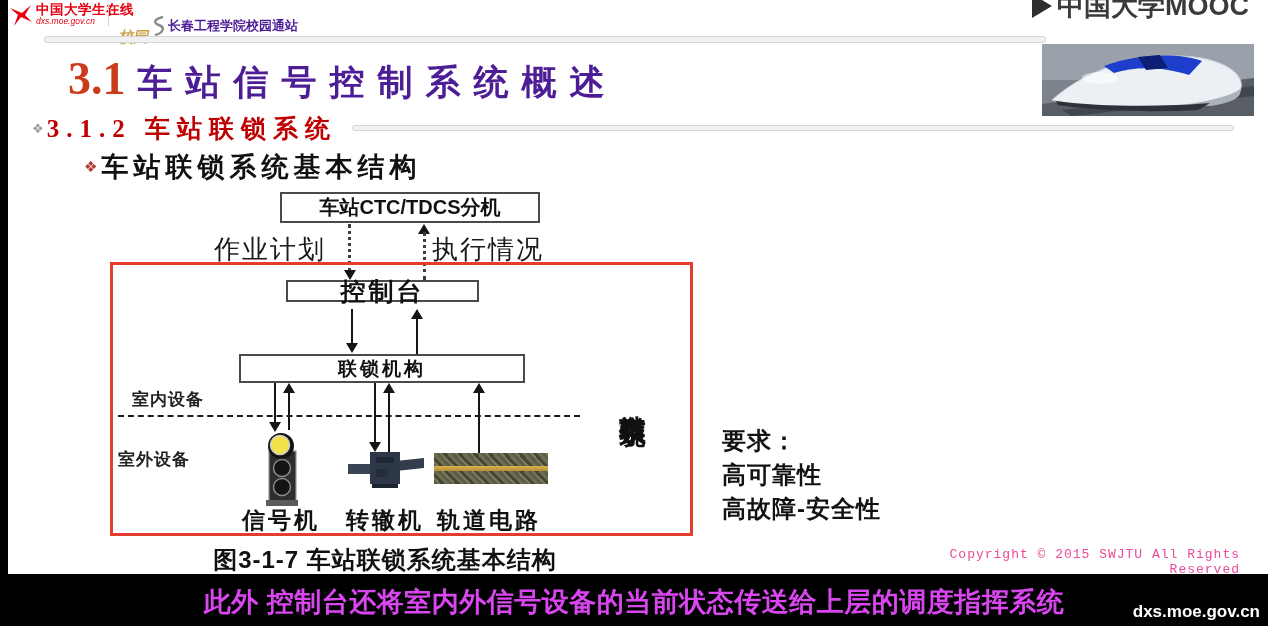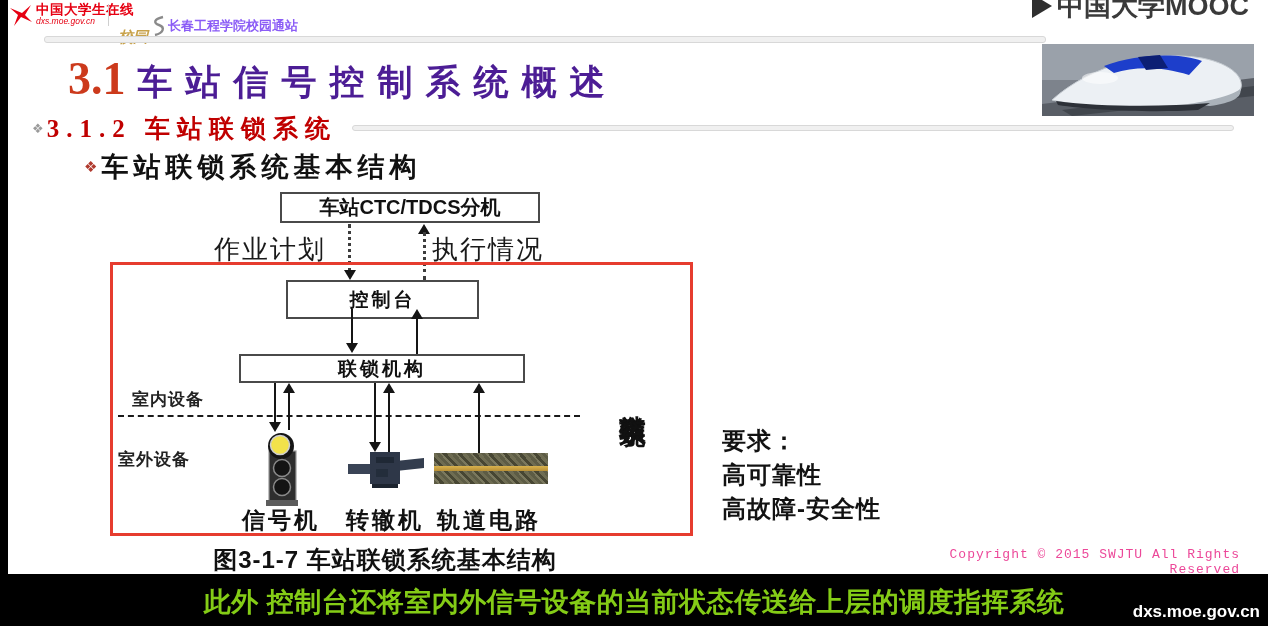--- a/index.html
+++ b/index.html
@@ -3,21 +3,21 @@
 <meta charset="utf-8">
 <style>
   html,body{margin:0;padding:0;background:#222;}
   #frame{position:relative;width:1268px;height:626px;background:#ffffff;overflow:hidden;
          font-family:"Liberation Sans",sans-serif;}
   .abs{position:absolute;}
   
   .brand-name{color:#e60012;font-weight:700;font-size:13.5px;letter-spacing:.5px;line-height:14px;}
   .brand-url{color:#e60012;font-size:8.5px;font-style:italic;line-height:9px;}
   .campus-mark{color:#c8a24a;font-weight:700;font-size:15px;font-style:italic;margin-top:24px;}
-  .campus-site{color:#8b5cf6;font-size:13px;font-weight:600;}
+  .campus-site{color:#4c1d95;font-size:13px;font-weight:600;}
   .vdiv{width:1px;height:22px;background:#cfcfcf;}
   
   .title-num{font-family:"Liberation Serif",serif;font-weight:700;font-size:46px;color:#cc3a1c;}
   .title-cjk{font-family:"Liberation Serif",serif;font-weight:700;font-size:35px;color:#4c1d95;letter-spacing:13px;margin-left:12px;}
   .sec-bullet{color:#9a9a9a;font-size:13px;}
   .sec-title{font-family:"Liberation Serif",serif;color:#c00000;font-weight:600;font-size:25px;letter-spacing:7px;}
   .sub-bullet{color:#b03a2e;font-size:15px;}
   .sub-title{font-family:"Liberation Serif",serif;color:#111;font-weight:600;font-size:27px;letter-spacing:5px;}
   
   .dbox{box-sizing:border-box;border:2px solid #4a4a4a;background:#fff;display:flex;align-items:center;justify-content:center;
@@ -29,21 +29,21 @@
   .flow-label{font-size:26px;color:#1a1a1a;font-weight:500;letter-spacing:2px;}
   .room-label{font-family:"Liberation Serif",serif;font-size:17px;font-weight:600;color:#222;letter-spacing:1px;}
   .dev-label{font-size:23px;font-weight:700;color:#111;letter-spacing:3px;text-align:center;}
   .rule{background:#f0f0f0;border:1px solid #d8d8d8;border-radius:3px;}
   .req{font-size:24px;font-weight:600;color:#121212;line-height:34px;letter-spacing:1px;}
   .caption{font-size:24px;font-weight:700;color:#111;letter-spacing:1px;text-align:center;}
   .copyright{font-family:Liberation Mono, monospace;font-size:13px;color:#ec4899;letter-spacing:1px;}
   .side-label{writing-mode:vertical-rl;font-size:26px;font-weight:700;color:#111;letter-spacing:1px;}
   
   #subbar{position:absolute;left:0;top:574px;width:1268px;height:52px;background:#000;}
-  .subtitle{color:#84cc16;font-weight:700;font-size:27px;text-align:center;width:100%;position:absolute;top:10px;letter-spacing:.5px;}
+  .subtitle{color:#d946ef;font-weight:700;font-size:27px;text-align:center;width:100%;position:absolute;top:10px;letter-spacing:.5px;}
   .watermark{color:#fff;font-weight:700;font-size:17px;position:absolute;right:8px;bottom:4px;}
   
   .mooc-text{font-size:27px;font-weight:700;color:#3a3a3a;letter-spacing:0px;white-space:nowrap;}
   .play-tri{width:0;height:0;border-top:12px solid transparent;border-bottom:12px solid transparent;border-left:20px solid #2f2f2f;}
 </style>
 </head>
 <body>
 
 <div id="frame">
 
@@ -121,21 +121,21 @@
   <div class="abs ah-down" style="left:344px;top:270px;"></div>
 
   <div class="abs ah-up" style="left:418px;top:224px;"></div>
   <div class="abs vline-dot" style="left:423px;top:232px;height:48px;"></div>
 
   <div class="abs flow-label" style="left:214px;top:232px;">作业计划</div>
   <div class="abs flow-label" style="left:432px;top:232px;">执行情况</div>
 
   <div class="abs" style="left:110px;top:262px;width:583px;height:274px;border:3px solid #e63c2f;box-sizing:border-box;"></div>
 
-  <div class="abs dbox" style="left:286px;top:280px;width:193px;height:39px;font-size:19px;letter-spacing:3px;">控制台</div>
+  <div class="abs dbox" style="left:286px;top:280px;width:193px;height:22px;font-size:25px;letter-spacing:3px;">控制台</div>
 
   <div class="abs vline-solid" style="left:351px;top:309px;height:35px;"></div>
   <div class="abs ah-down" style="left:346px;top:343px;"></div>
   <div class="abs ah-up" style="left:411px;top:309px;"></div>
   <div class="abs vline-solid" style="left:416px;top:318px;height:36px;"></div>
 
   <div class="abs dbox" style="left:239px;top:354px;width:286px;height:29px;font-size:19px;letter-spacing:3px;">联锁机构</div>
 
   <div class="abs room-label" style="left:132px;top:388px;">室内设备</div>
   <div class="abs" style="left:118px;top:415px;width:462px;height:0;border-top:2.5px dashed #1a1a1a;"></div>

